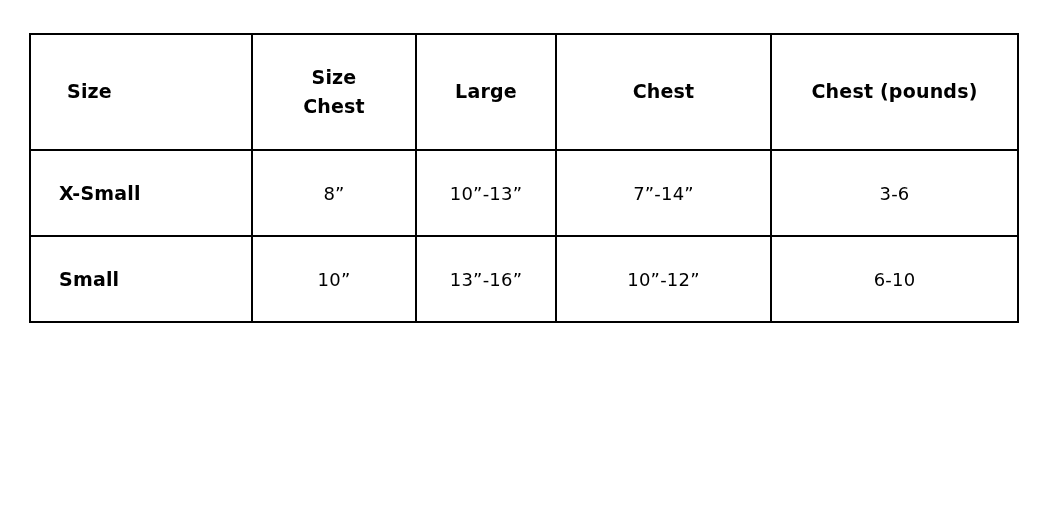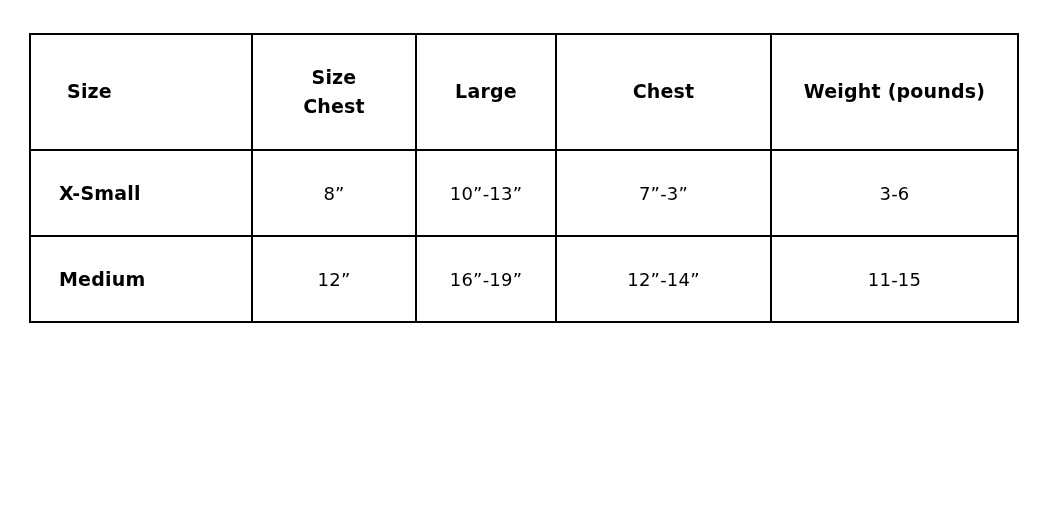--- a/index.html
+++ b/index.html
@@ -96,35 +96,35 @@
             <span class="hdr-line">Size</span>
             <span class="hdr-line">Chest</span>
           </th>
           <th>
             <span class="hdr-line">Large</span>
           </th>
           <th>
             <span class="hdr-line">Chest</span>
           </th>
           <th>
-            <span class="hdr-line">Weight (pounds)</span>
+            <span class="hdr-line">Chest (pounds)</span>
           </th>
         </tr>
       </thead>
       <tbody>
         <tr>
           <td class="size-cell">X-Small</td>
           <td>8”</td>
           <td>10”-13”</td>
-          <td>7”-3”</td>
+          <td>7”-14”</td>
           <td>3-6</td>
         </tr>
         <tr>
-          <td class="size-cell">Medium</td>
-          <td>12”</td>
-          <td>16”-19”</td>
-          <td>12”-14”</td>
-          <td>11-15</td>
+          <td class="size-cell">Small</td>
+          <td>10”</td>
+          <td>13”-16”</td>
+          <td>10”-12”</td>
+          <td>6-10</td>
         </tr>
       </tbody>
     </table>
   </div>
 </div>
 
 </body></html>

